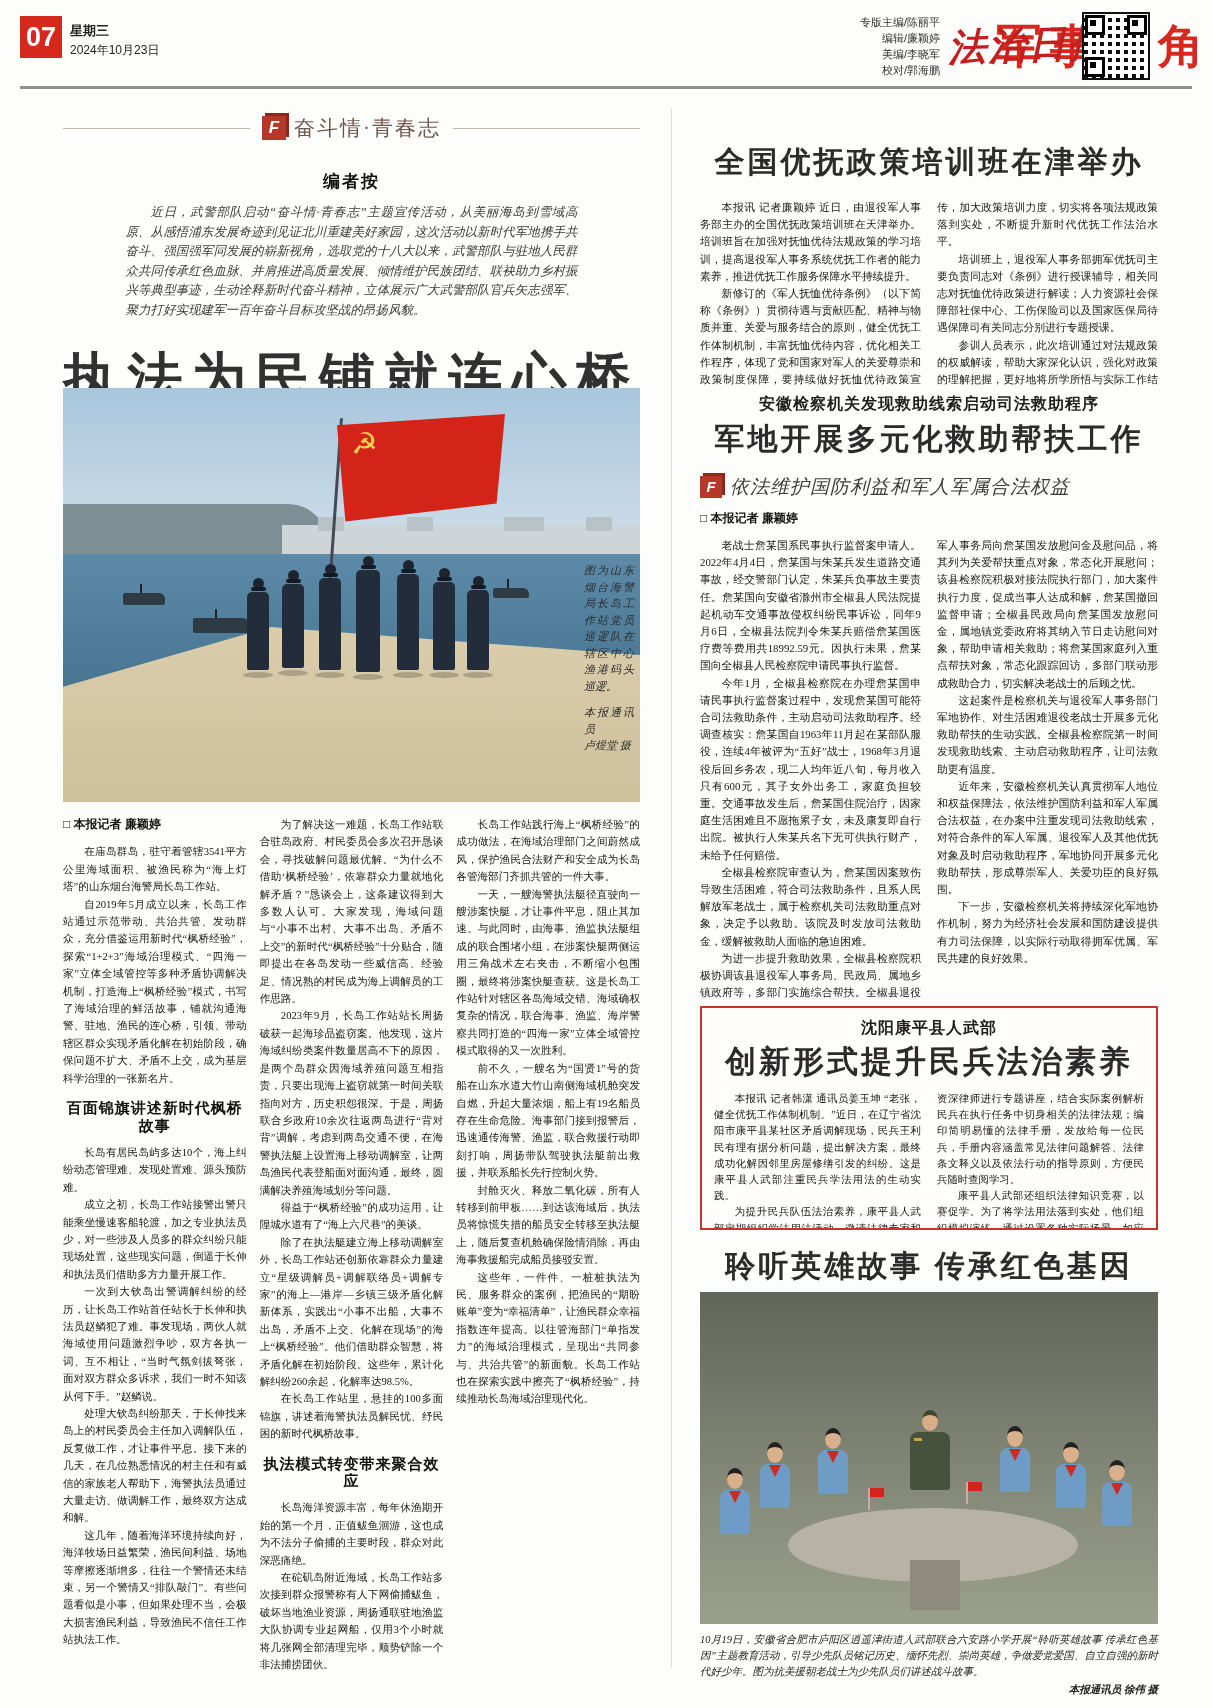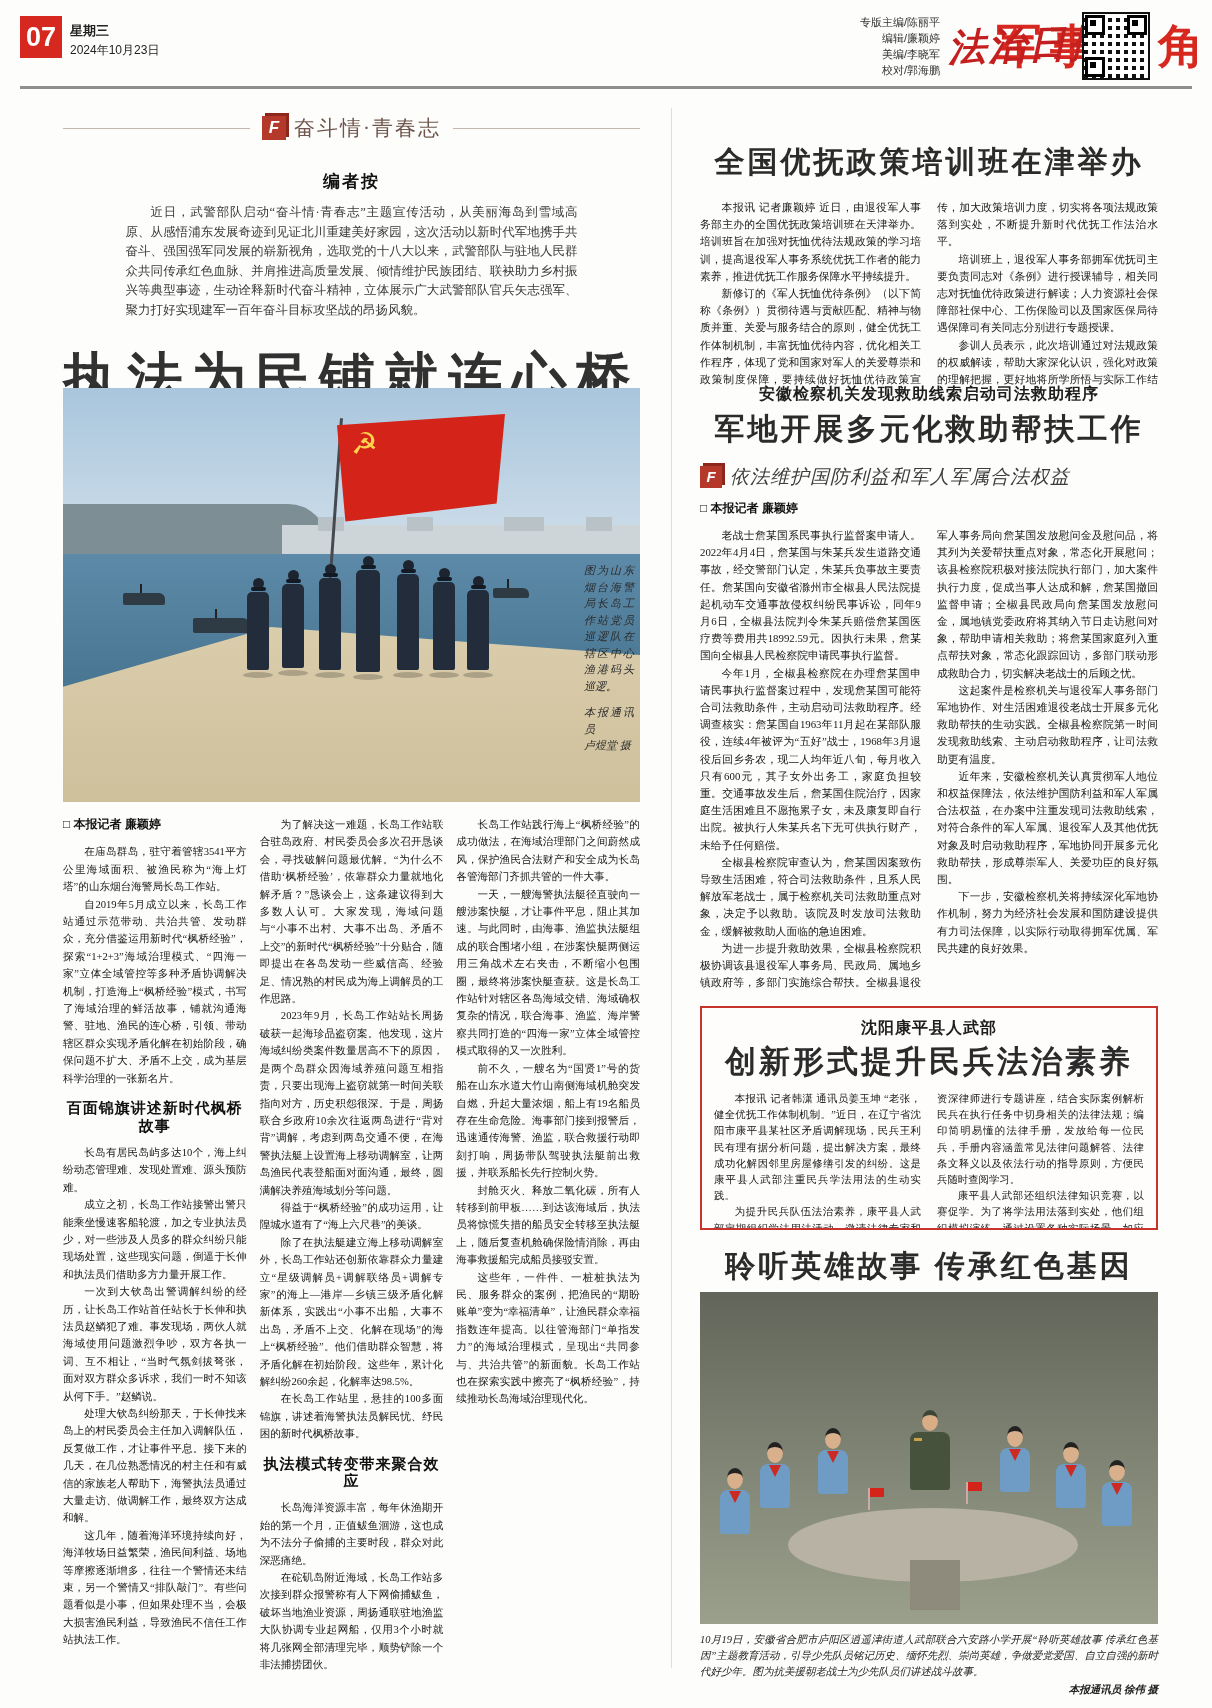--- a/index.html
+++ b/index.html
@@ -29,21 +29,21 @@
   .feature{position:absolute;left:63px;top:104px;width:577px;}
   .serieslogo{display:flex;align-items:center;margin-top:10px;}
   .serieslogo .ln{flex:1;height:1px;background:#c4b8ae;}
   .serieslogo .mid{display:flex;align-items:center;padding:0 12px;}
   .fcube{width:24px;height:24px;background:#b5392b;box-shadow:3px -3px 0 #8d261b;color:#fff;
          font-family:"Liberation Sans",sans-serif;font-weight:bold;font-style:italic;font-size:17px;
          line-height:24px;text-align:center;margin-right:8px;}
   .seriesname{font-size:21px;color:#6f564c;letter-spacing:2px;font-family:"Liberation Serif",serif;}
   .ednote-label{margin-top:28px;text-align:center;font-family:"Liberation Sans",sans-serif;
                 font-weight:bold;font-size:17px;color:#111;letter-spacing:2px;}
-  .ednote{margin:10px auto 0;width:452px;font-size:12.5px;line-height:19.5px;
+  .ednote{margin:10px auto 0;width:452px;font-style:italic;font-size:12.5px;line-height:19.5px;
           text-align:justify;text-indent:2em;color:#3a3a3a;}
   .mainheadline{margin-top:22px;text-align:center;font-family:"Liberation Sans",sans-serif;
                 font-weight:800;font-size:55px;letter-spacing:9px;color:#313131;}
   .mainsub{margin-top:12px;text-align:center;font-family:"Liberation Sans",sans-serif;
            font-size:23px;letter-spacing:2px;color:#3e3e3e;}
   
   .photo1{position:absolute;left:0px;top:284px;width:577px;height:414px;overflow:hidden;background:#9fc0d8;}
   .p1-sky{position:absolute;inset:0;height:46%;background:linear-gradient(#a9c6dd,#d5e2ec);}
   .p1-hill{position:absolute;left:0;top:28%;width:46%;height:12%;background:#7d8f94;border-radius:0 40px 0 0;}
   .p1-town{position:absolute;right:0;top:33%;width:62%;height:8%;background:#cdd5d9;}
@@ -261,21 +261,21 @@
   <div class="rr" style="top:142px">
     <div class="r-headline">全国优抚政策培训班在津举办</div>
     <div class="colbody" style="margin-top:16px;height:196px">
         <p>本报讯 记者廉颖婷 近日，由退役军人事务部主办的全国优抚政策培训班在天津举办。培训班旨在加强对抚恤优待法规政策的学习培训，提高退役军人事务系统优抚工作者的能力素养，推进优抚工作服务保障水平持续提升。</p>
         <p>新修订的《军人抚恤优待条例》（以下简称《条例》）贯彻待遇与贡献匹配、精神与物质并重、关爱与服务结合的原则，健全优抚工作体制机制，丰富抚恤优待内容，优化相关工作程序，体现了党和国家对军人的关爱尊崇和政策制度保障，要持续做好抚恤优待政策宣传，加大政策培训力度，切实将各项法规政策落到实处，不断提升新时代优抚工作法治水平。</p>
         <p>培训班上，退役军人事务部拥军优抚司主要负责同志对《条例》进行授课辅导，相关同志对抚恤优待政策进行解读；人力资源社会保障部社保中心、工伤保险司以及国家医保局待遇保障司有关同志分别进行专题授课。</p>
         <p>参训人员表示，此次培训通过对法规政策的权威解读，帮助大家深化认识，强化对政策的理解把握，更好地将所学所悟与实际工作结合起来，执行落实好优抚政策，维护优抚对象合法权益，推动退役军人工作高质量发展。</p>
       </div>
   </div>
 
-  <div class="rr" style="top:384px">
+  <div class="rr" style="top:394px">
     <div class="r-kicker">安徽检察机关发现救助线索启动司法救助程序</div>
     <div class="r-headline" style="margin-top:4px">军地开展多元化救助帮扶工作</div>
     <div class="banner">
       <span class="fcube">F</span>
       <span class="btxt">依法维护国防利益和军人军属合法权益</span>
     </div>
     <div class="byline-line" style="margin-top:10px">□ 本报记者 廉颖婷</div>
     <div class="colbody" style="margin-top:6px;height:468px">
         <p>老战士詹某国系民事执行监督案申请人。2022年4月4日，詹某国与朱某兵发生道路交通事故，经交警部门认定，朱某兵负事故主要责任。詹某国向安徽省滁州市全椒县人民法院提起机动车交通事故侵权纠纷民事诉讼，同年9月6日，全椒县法院判令朱某兵赔偿詹某国医疗费等费用共18992.59元。因执行未果，詹某国向全椒县人民检察院申请民事执行监督。</p>
         <p>今年1月，全椒县检察院在办理詹某国申请民事执行监督案过程中，发现詹某国可能符合司法救助条件，主动启动司法救助程序。经调查核实：詹某国自1963年11月起在某部队服役，连续4年被评为“五好”战士，1968年3月退役后回乡务农，现二人均年近八旬，每月收入只有600元，其子女外出务工，家庭负担较重。交通事故发生后，詹某国住院治疗，因家庭生活困难且不愿拖累子女，未及康复即自行出院。被执行人朱某兵名下无可供执行财产，未给予任何赔偿。</p>

